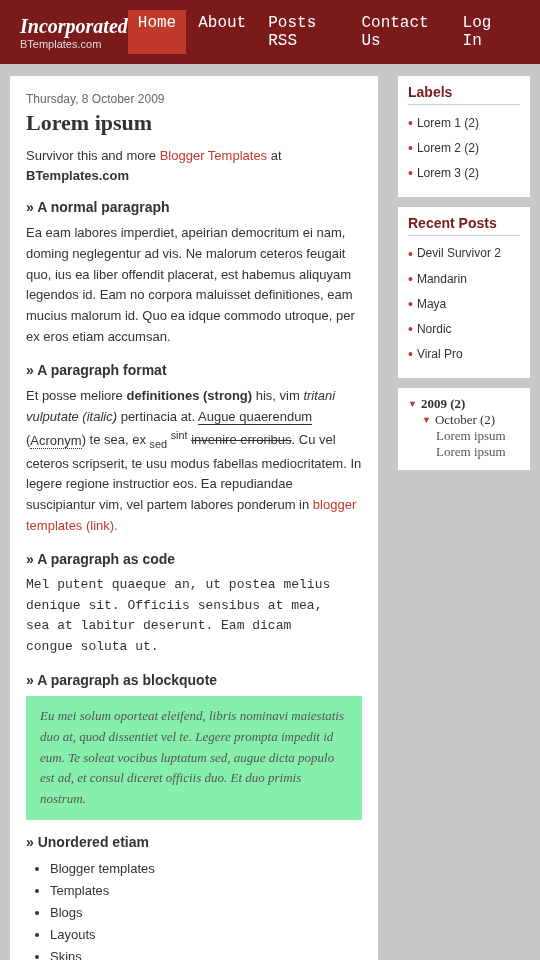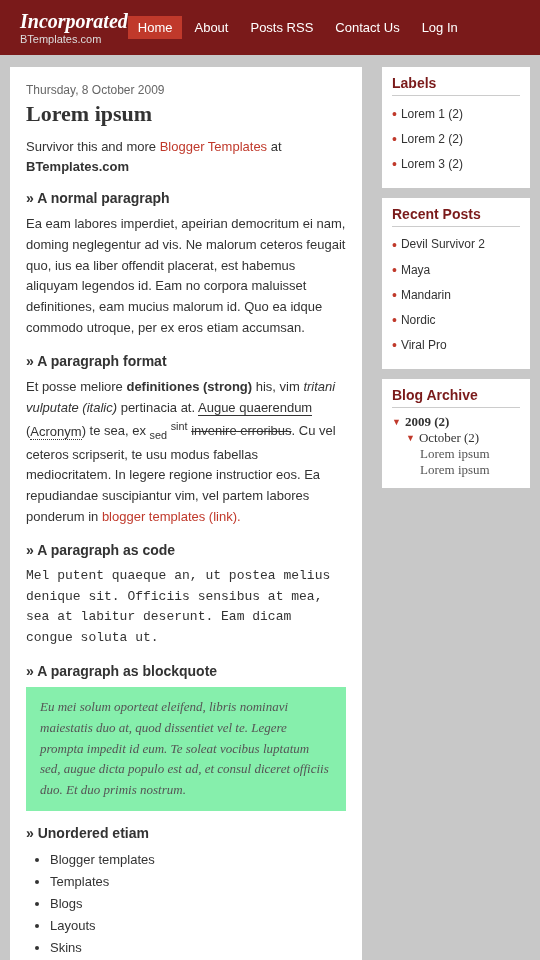--- a/index.html
+++ b/index.html
@@ -11,21 +11,21 @@
       width: 540px;
       min-height: 960px;
     }
 
     
     #header {
       background: #7a1a1a;
       padding: 10px 20px 10px 20px;
       display: flex;
       align-items: center;
-      justify-content: flex-start;
+      justify-content: center;
     }
     #header-brand {
       display: flex;
       flex-direction: column;
     }
     #site-title {
       font-size: 20px;
       font-weight: bold;
       color: #fff;
       font-style: italic;
@@ -35,22 +35,22 @@
       font-size: 11px;
       color: #ddd;
       font-family: Arial, sans-serif;
     }
     #nav {
       display: flex;
       gap: 2px;
     }
     .nav-item {
       padding: 4px 10px;
-      font-size: 13px;
-      font-family: Liberation Sans, sans-serif;
+      font-size: 16px;
+      font-family: Liberation Mono, monospace;
       cursor: pointer;
       color: #fff;
       background: transparent;
       border: none;
       text-decoration: none;
     }
     .nav-item.active {
       background: #c0392b;
       color: #fff;
     }
@@ -153,21 +153,21 @@
     }
     .unordered-list li {
       font-size: 13px;
       line-height: 1.7;
       font-family: Arial, sans-serif;
       list-style-type: disc;
     }
 
     
     #sidebar {
-      width: 148px;
+      width: 132px;
       margin-left: 20px;
       flex-shrink: 0;
     }
 
     .sidebar-section {
       background: #fff;
       margin-bottom: 10px;
       padding: 8px 10px 10px 10px;
     }
     .sidebar-section-title {
@@ -307,36 +307,35 @@
     </div>
 
     <div class="sidebar-section">
       <div class="sidebar-section-title">Recent Posts</div>
       <div id="recent-posts-list">
 
       <div class="sidebar-item">
             <a href="#">Devil Survivor 2</a>
           </div>
           <div class="sidebar-item">
+            <a href="#">Mandarin</a>
+          </div>
+          <div class="sidebar-item">
             <a href="#">Maya</a>
           </div>
           <div class="sidebar-item">
-            <a href="#">Mandarin</a>
-          </div>
-          <div class="sidebar-item">
             <a href="#">Nordic</a>
           </div>
           <div class="sidebar-item">
             <a href="#">Viral Pro</a>
           </div>
         </div>
     </div>
 
     <div class="sidebar-section">
-      <div class="sidebar-section-title">Blog Archive</div>
       <div id="archive-content">
 
       <div class="blog-archive-year">2009 (2)</div>
           <div class="blog-archive-month">October (2)</div>
           <div class="blog-archive-post"><a href="#">Lorem ipsum</a></div>
           <div class="blog-archive-post"><a href="#">Lorem ipsum</a></div>
         </div>
     </div>
 
   </div>

